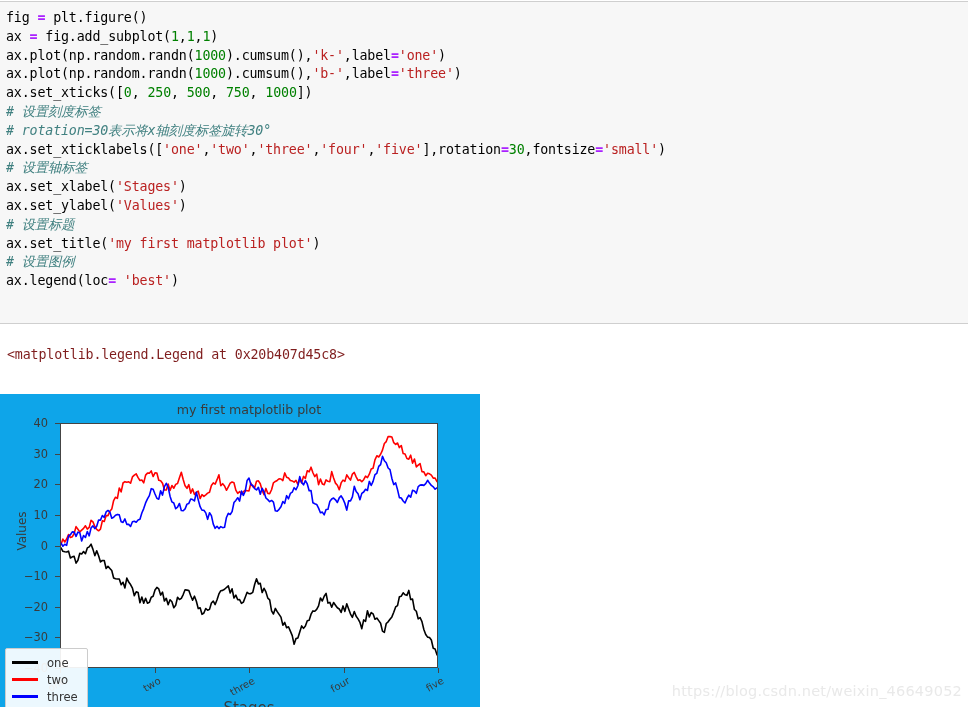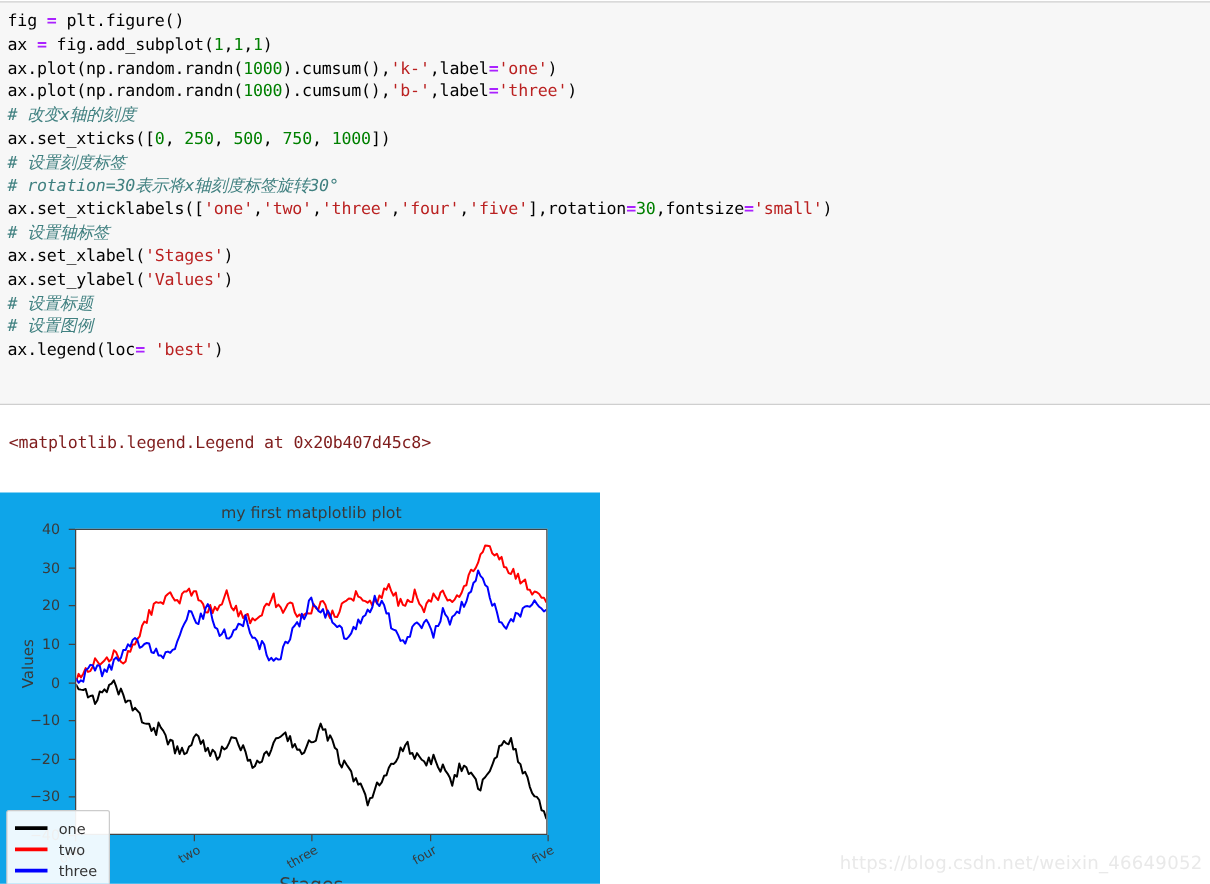--- a/index.html
+++ b/index.html
@@ -151,29 +151,29 @@
 <body>
 
 <div id="root">
 
   <div class="code-cell">
     <div id="code-lines">
         <div class="code-line"><span>fig </span><span class="tok-op">=</span><span> plt.figure()</span></div>
         <div class="code-line"><span>ax </span><span class="tok-op">=</span><span> fig.add_subplot(</span><span class="tok-num">1</span><span>,</span><span class="tok-num">1</span><span>,</span><span class="tok-num">1</span><span>)</span></div>
         <div class="code-line"><span>ax.plot(np.random.randn(</span><span class="tok-num">1000</span><span>).cumsum(),</span><span class="tok-str">'k-'</span><span>,label</span><span class="tok-op">=</span><span class="tok-str">'one'</span><span>)</span></div>
         <div class="code-line"><span>ax.plot(np.random.randn(</span><span class="tok-num">1000</span><span>).cumsum(),</span><span class="tok-str">'b-'</span><span>,label</span><span class="tok-op">=</span><span class="tok-str">'three'</span><span>)</span></div>
-        <div class="code-line"><span class="tok-com"># 改变x轴的刻度</span></div>
         <div class="code-line"><span>ax.set_xticks([</span><span class="tok-num">0</span><span>, </span><span class="tok-num">250</span><span>, </span><span class="tok-num">500</span><span>, </span><span class="tok-num">750</span><span>, </span><span class="tok-num">1000</span><span>])</span></div>
         <div class="code-line"><span class="tok-com"># 设置刻度标签</span></div>
         <div class="code-line"><span class="tok-com"># rotation=30表示将x轴刻度标签旋转30°</span></div>
         <div class="code-line"><span>ax.set_xticklabels([</span><span class="tok-str">'one'</span><span>,</span><span class="tok-str">'two'</span><span>,</span><span class="tok-str">'three'</span><span>,</span><span class="tok-str">'four'</span><span>,</span><span class="tok-str">'five'</span><span>],rotation</span><span class="tok-op">=</span><span class="tok-num">30</span><span>,fontsize</span><span class="tok-op">=</span><span class="tok-str">'small'</span><span>)</span></div>
         <div class="code-line"><span class="tok-com"># 设置轴标签</span></div>
         <div class="code-line"><span>ax.set_xlabel(</span><span class="tok-str">'Stages'</span><span>)</span></div>
         <div class="code-line"><span>ax.set_ylabel(</span><span class="tok-str">'Values'</span><span>)</span></div>
         <div class="code-line"><span class="tok-com"># 设置标题</span></div>
+        <div class="code-line"><span>ax.set_title(</span><span class="tok-str">'my first matplotlib plot'</span><span>)</span></div>
         <div class="code-line"><span class="tok-com"># 设置图例</span></div>
         <div class="code-line"><span>ax.legend(loc</span><span class="tok-op">=</span><span> </span><span class="tok-str">'best'</span><span>)</span></div>
       </div>
   </div>
 
   <div class="out-text">&lt;matplotlib.legend.Legend at 0x20b407d45c8&gt;</div>
 
   <div class="figure">
 
     <div class="fig-title">my first matplotlib plot</div>

